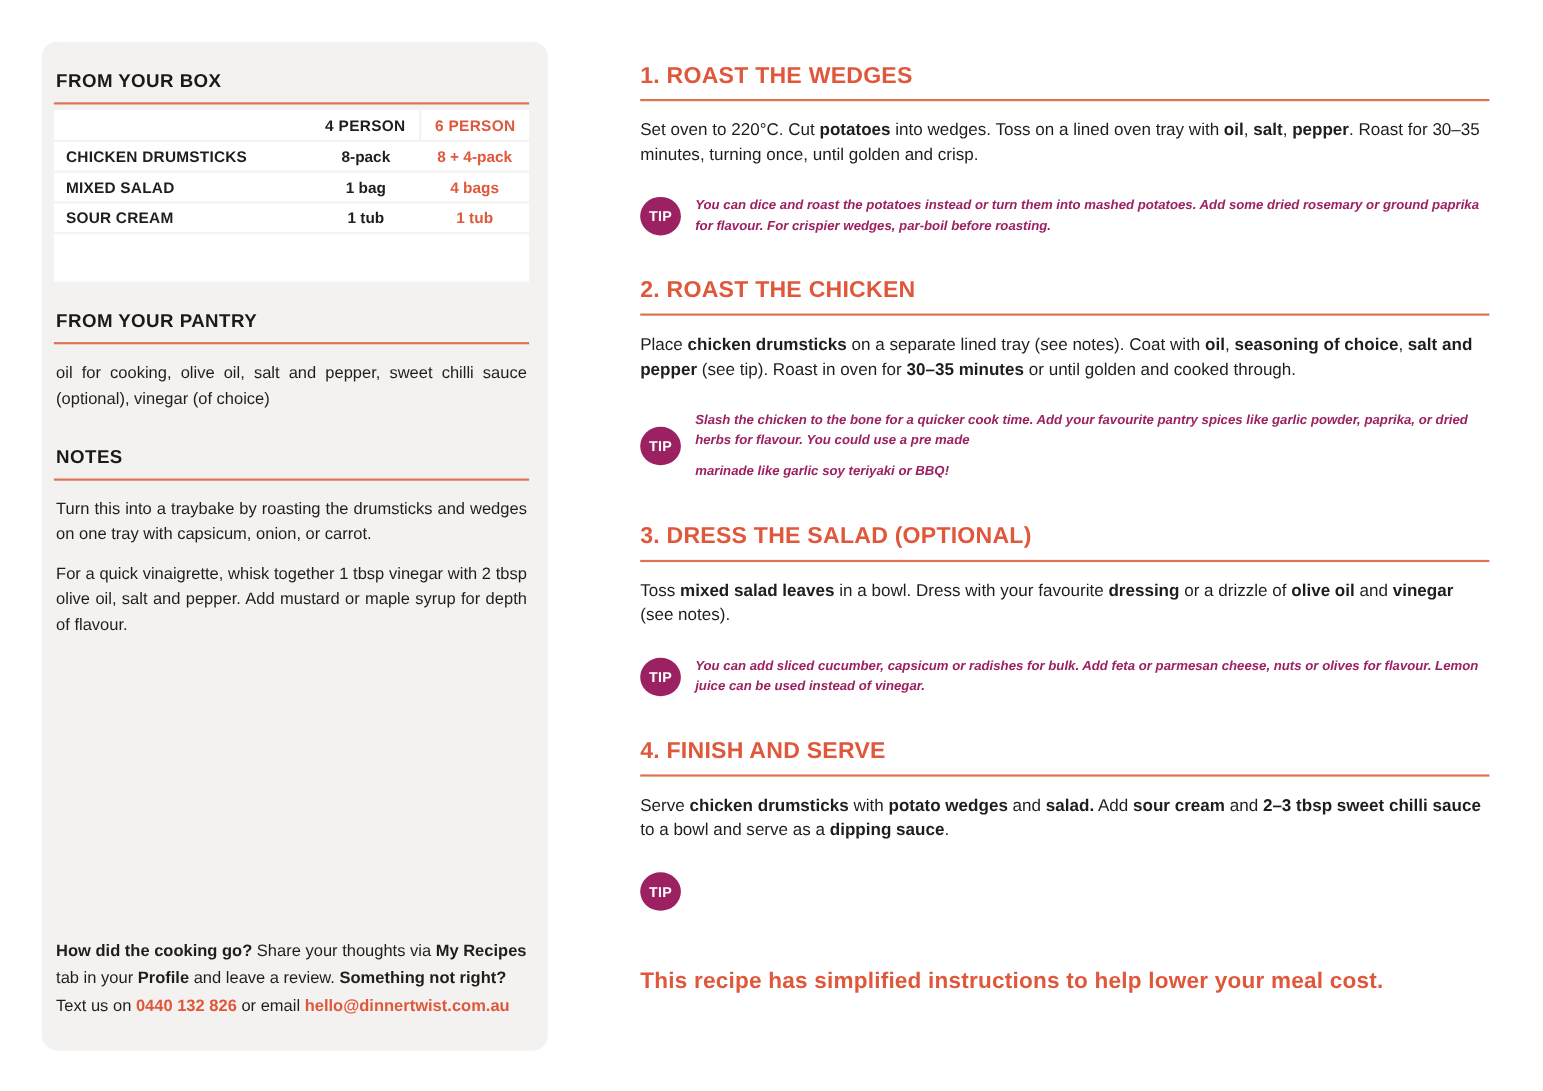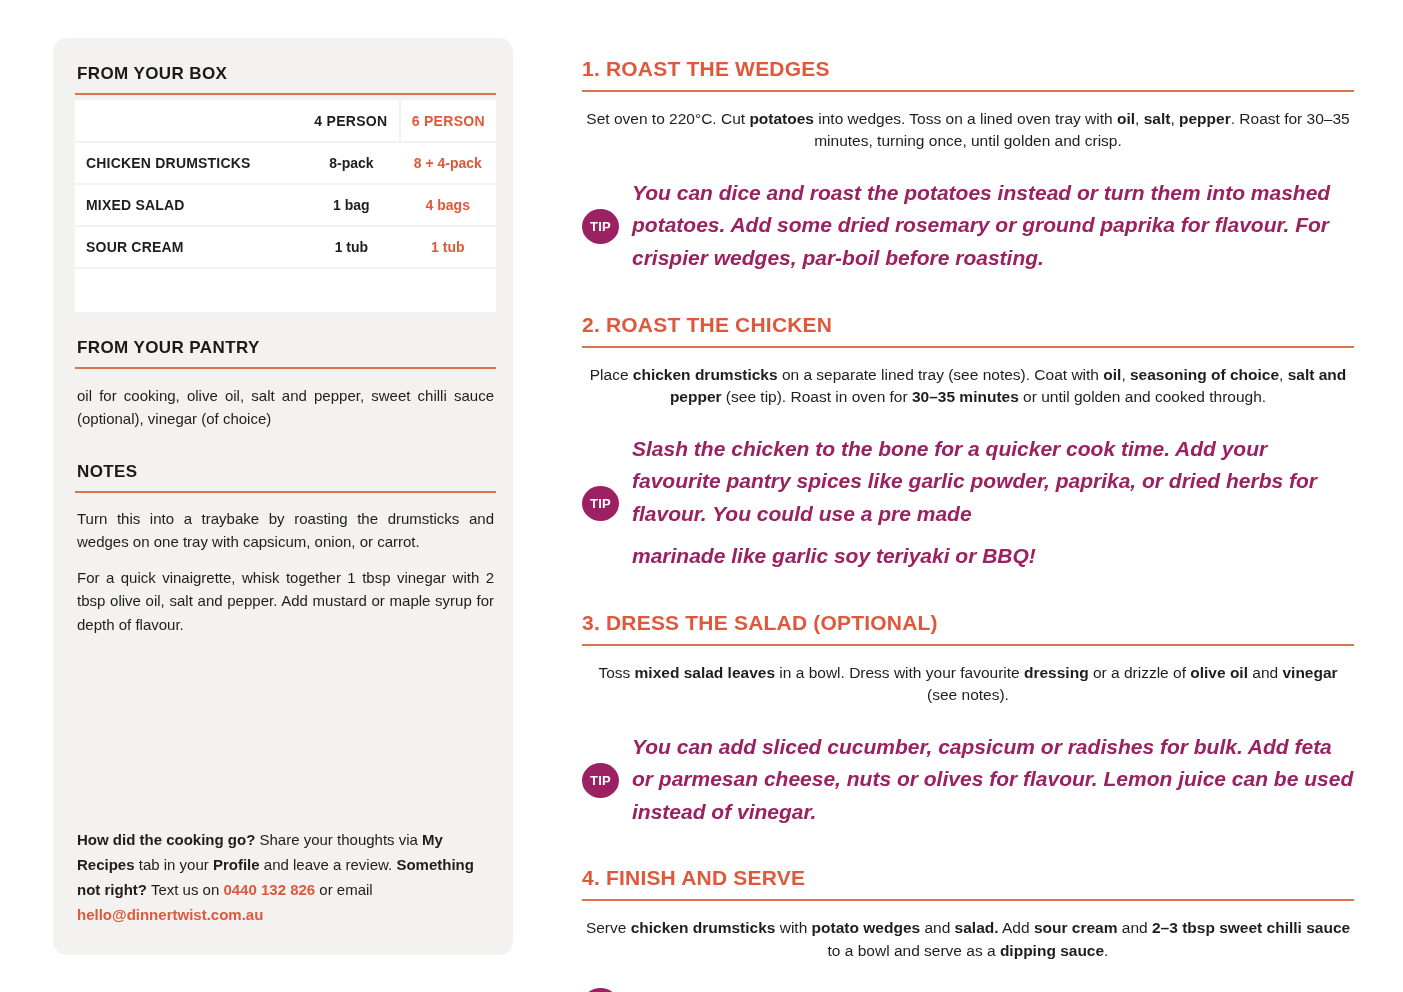--- a/index.html
+++ b/index.html
@@ -9,27 +9,27 @@
     --ink:#1E1E1E;
     --panel:#F4F2F0;
   }
   *{margin:0;padding:0;box-sizing:border-box;}
   html,body{width:1403px;height:992px;background:#ffffff;overflow:hidden;
     font-family:"Liberation Sans",sans-serif;color:var(--ink);}
   .b{font-weight:bold;}
   .link{color:var(--orange);font-weight:bold;text-decoration:none;cursor:pointer;}
 
   
-  .sidebar{position:absolute;left:53px;top:38px;width:460px;height:917px;
-    background:var(--panel);border-radius:14px;padding:26px 17px 28px 22px;
+  .sidebar{position:absolute;left:38px;top:38px;width:460px;height:917px;
+    background:var(--panel);border-radius:14px;padding:26px 17px 28px 11px;
     display:flex;flex-direction:column;}
   .side-title{font-size:17px;font-weight:bold;letter-spacing:.4px;color:#1a1a1a;
     padding:0 2px 9px 2px;border-bottom:2px solid var(--orange-line);}
   .box-table{width:100%;border-collapse:collapse;background:#fff;margin-top:5px;}
-  .box-table tr{height:42px;}
+  .box-table tr{height:28px;}
   .box-table th,.box-table td{font-size:14px;border-bottom:2px solid var(--panel);}
   .box-table th{font-weight:bold;text-align:center;letter-spacing:.3px;}
   .box-table th.h6{color:var(--orange);border-left:2px solid var(--panel);}
   .box-table td.item{font-weight:bold;text-align:left;padding-left:11px;letter-spacing:.2px;}
   .box-table td.q4{font-weight:bold;text-align:center;}
   .box-table td.q6{font-weight:bold;text-align:center;color:var(--orange);}
   .box-table tr.spacer{height:44px;}
   .box-table tr.spacer td{border-bottom:none;}
   .pantry-text,.notes-text p{font-size:15px;line-height:1.55;text-align:justify;padding:0 2px;}
   .pantry-text{margin-top:15px;}
@@ -37,26 +37,26 @@
   .mt-box{margin-top:0;}
   .mt-pantry{margin-top:26px;}
   .mt-notes{margin-top:31px;}
   .side-footer{margin-top:auto;font-size:15px;line-height:1.67;padding:0 2px;text-align:left;}
 
   
   .main{position:absolute;left:582px;top:57px;width:772px;}
   .step{margin-bottom:38px;}
   .step-heading{font-size:21px;font-weight:bold;letter-spacing:.2px;color:var(--orange);
     padding-bottom:9px;border-bottom:2px solid var(--orange-line);margin-bottom:16px;}
-  .step-body{font-size:15.5px;line-height:1.45;color:var(--ink);text-align:center;}
+  .step-body{font-size:15.5px;line-height:1.45;color:var(--ink);}
   .tip-row{display:flex;align-items:center;margin-top:24px;}
   .tip-badge{flex:0 0 37px;width:37px;height:35px;border-radius:50%;background:var(--magenta);
     color:#fff;font-size:13px;font-weight:bold;letter-spacing:.3px;
     display:flex;align-items:center;justify-content:center;margin-top:2px;}
-  .tip-text{margin-left:13px;color:var(--magenta);font-size:21px;font-weight:bold;
+  .tip-text{margin-left:13px;color:var(--magenta);font-size:12px;font-weight:bold;
     font-style:italic;line-height:1.55;display:flex;flex-direction:column;gap:10px;}
   .tagline{margin-top:52px;font-size:20.5px;font-weight:bold;color:var(--orange);letter-spacing:.2px;}
 </style>
 </head>
 <body>
 
 <aside class="sidebar">
   <h2 class="side-title mt-box">FROM YOUR BOX</h2>
   <table class="box-table">
     <thead>

